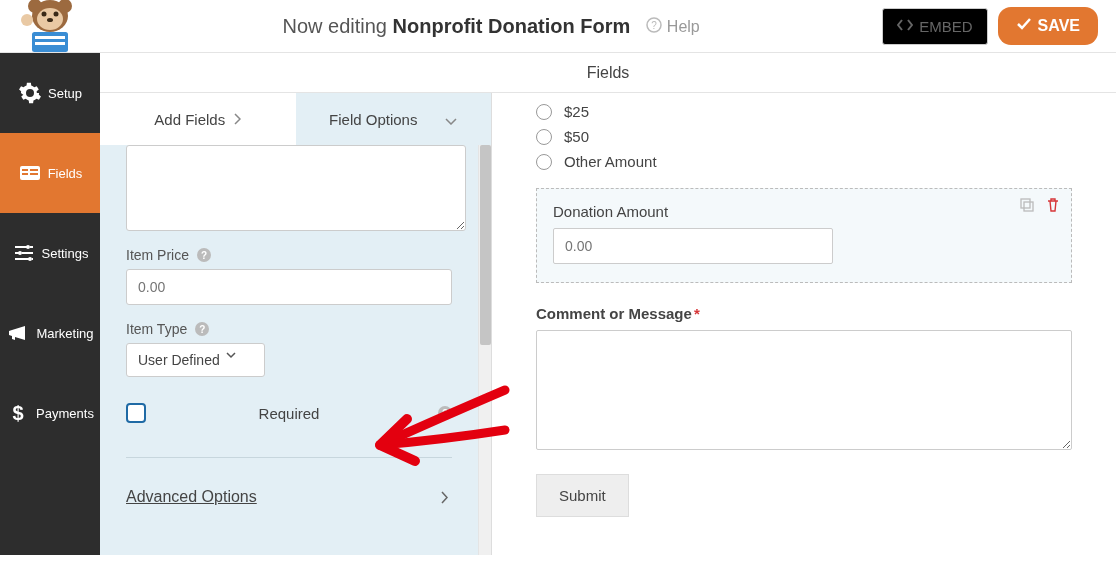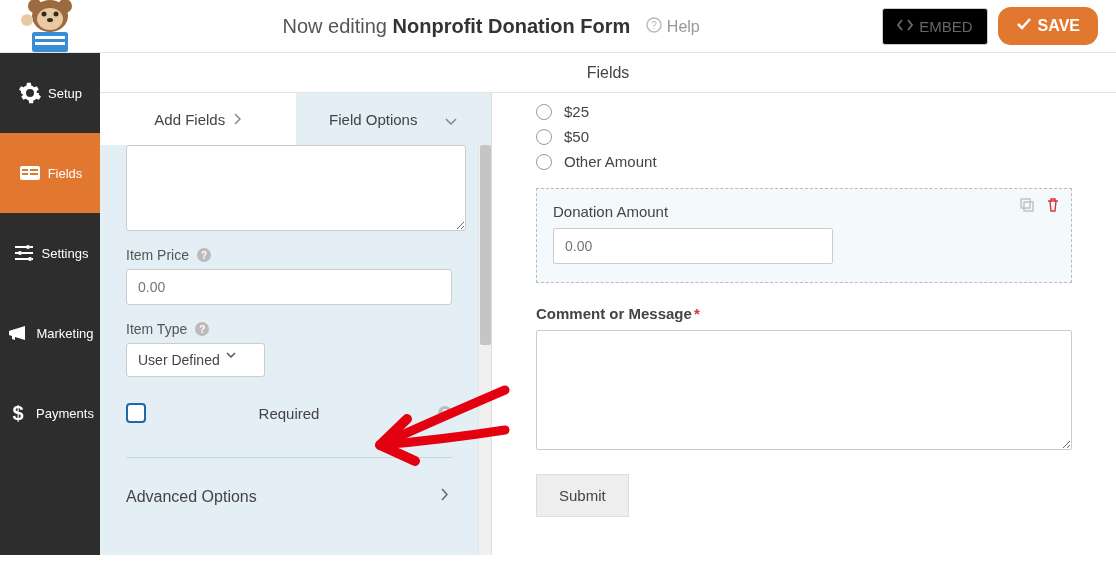--- a/index.html
+++ b/index.html
@@ -41,21 +41,21 @@
 
   .form-label { font-size:14px; color:#555; display:flex; align-items:center; gap:8px; }
   .help-icon { width:14px; height:14px; border-radius:50%; background:#bbb; color:#fff; font-size:10px; display:inline-flex; align-items:center; justify-content:center; font-weight:bold; }
   .text-input { width:370px; max-width:100%; padding:9px 11px; font-size:14px; border:1px solid #ccc; border-radius:3px; color:#999; }
   .select-input { padding:8px 28px 8px 11px; font-size:14px; border:1px solid #ccc; border-radius:3px; background:#fff; display:inline-flex; align-items:flex-start; gap:6px; cursor:pointer; color:#444; }
 
   .required-row { display:flex; align-items:center; gap:9px;justify-content:space-between; }
   .checkbox-box { width:20px; height:20px; border:2.5px solid #1f6aa5; border-radius:4px; background:#fff; cursor:pointer; }
 
   .divider { border:none; border-top:1px solid #c7d6dd; margin-top:18px; }
-  .advanced { display:flex; align-items:flex-start; justify-content:space-between; font-size:16px; color:#444; padding:14px 4px 4px 0; cursor:pointer; }
+  .advanced { display:flex; align-items:center; justify-content:space-between; font-size:16px; color:#444; padding:14px 4px 4px 0; cursor:pointer;text-decoration:underline; }
 
   
   .preview-wrapper { flex:1; background:#6b6b6b; padding:0 0 0 0; overflow:hidden; }
   .preview-inner { background:#fff; margin:0; height:100%; padding:6px 44px 20px 44px; overflow:auto; }
   .radio-row { display:flex; align-items:center; gap:12px; font-size:15px; color:#444; padding:4px 0; }
   .radio-circle { width:16px; height:16px; border:1.5px solid #999; border-radius:50%; cursor:pointer; }
   .field-block { border:1px dashed #bbb; background:#f4f9fb; padding:14px 16px 18px 16px; margin-top:14px; position:relative; }
   .field-block .actions { position:absolute; right:10px; top:8px; display:flex; gap:10px; }
   .field-block .actions svg { width:16px; height:16px; cursor:pointer; }
   .field-label { font-size:15px; color:#444; font-weight:400; margin-bottom:8px; display:block; }

